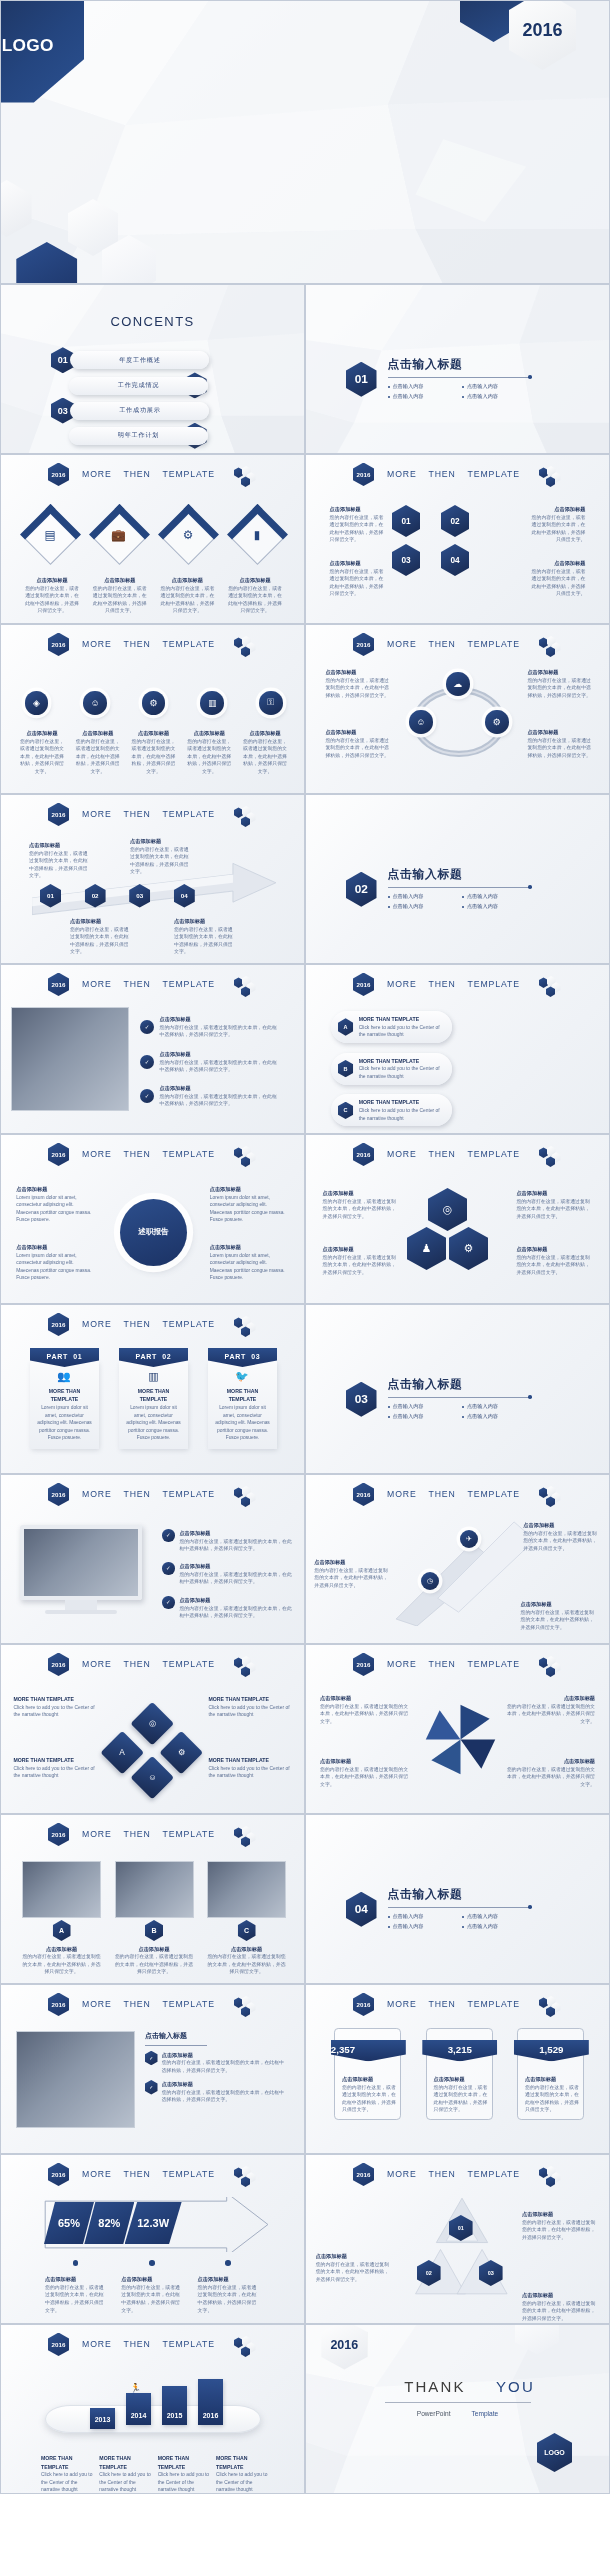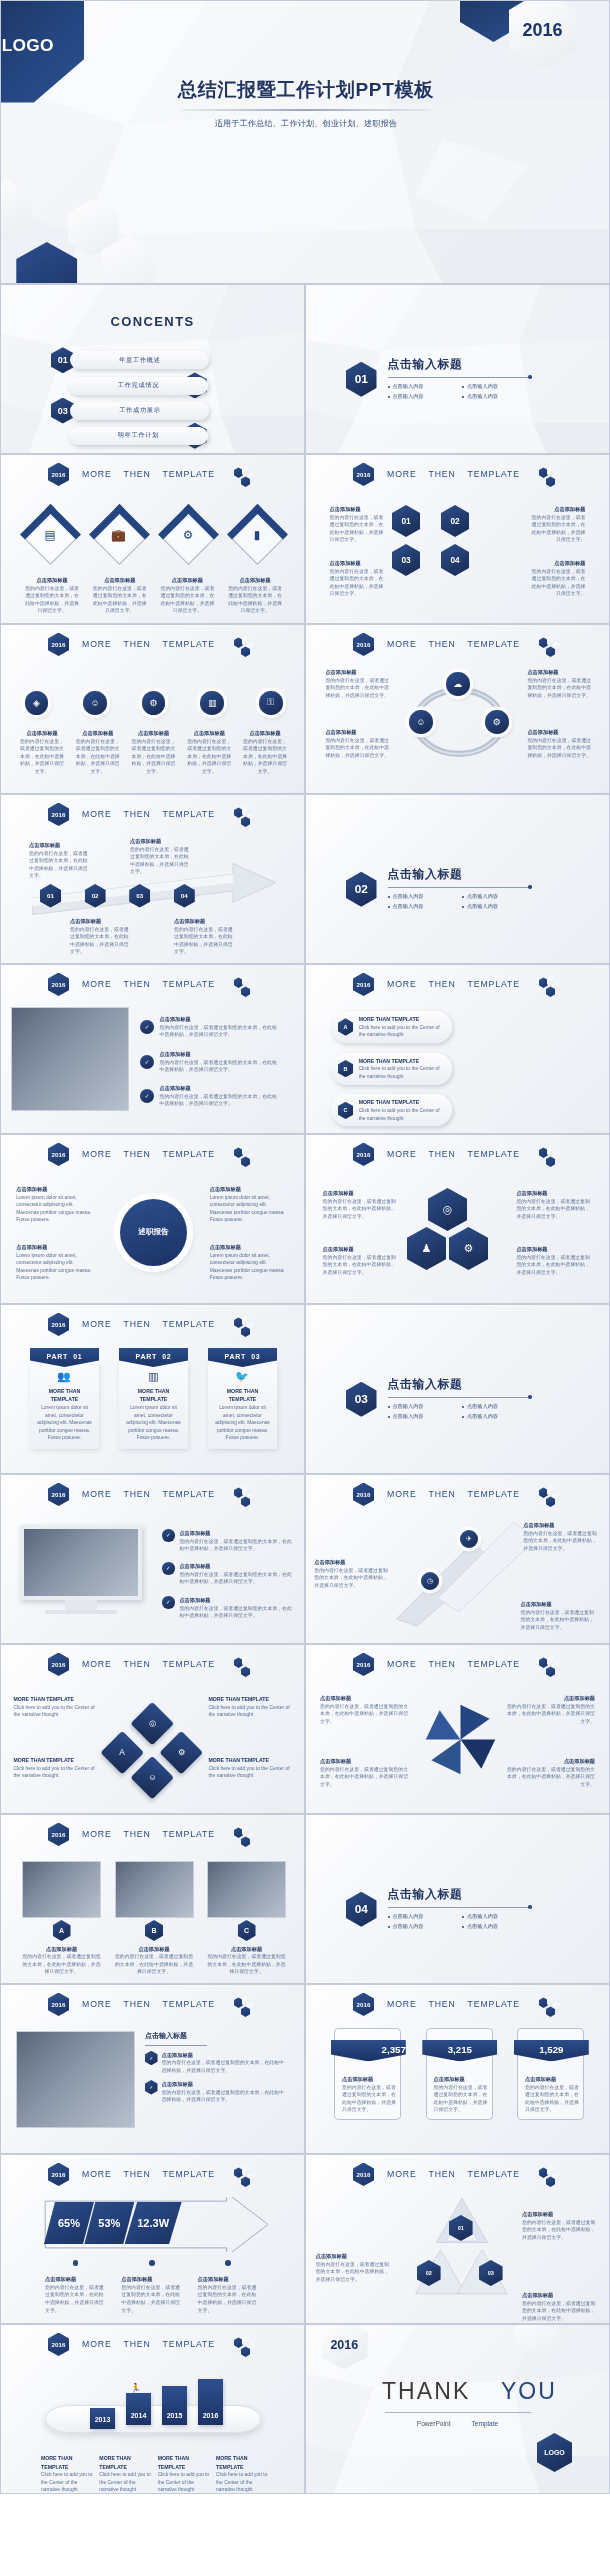--- a/index.html
+++ b/index.html
@@ -88,21 +88,21 @@
   }
   .tb-txt{ margin-left:11px; }
   .tb-txt h3{ font-size:11.8px; color:#21355f; font-weight:bold; letter-spacing:0.7px;}
   .tb-line{ width:142px;height:0.7px;background:#8c9ab4;margin:3.5px 0 4.9px; position:relative;}
   .tb-line:after{content:'';position:absolute;right:-2.1px;top:-1.4px;width:3.5px;height:3.5px;border-radius:50%;background:#2a4b86;}
   .tb-bullets{ display:flex; flex-wrap:wrap; width:149px; }
   .tb-bullets span{ width:50%; font-size:5.2px; color:#3a5party; color:#39507c; margin:1.4px 0; display:flex; align-items:center; }
   .tb-bullets span:before{content:'';width:2.1px;height:2.1px;border-radius:50%;background:#2a4b86;margin-right:2.8px;}
 
   
-  .cc-title{ position:absolute; top:29px; left:0; width:100%; text-align:center; font-size:13px; letter-spacing:1.4px; color:#21355f;font-weight:bold;}
+  .cc-title{ position:absolute; top:29px; left:0; width:100%; text-align:center; font-size:13px; letter-spacing:1.4px; color:#21355f;}
   .cc-list{ position:absolute; top:65px; left:50px; width:208px; }
   .cc-item{ position:relative; height:21px; margin-bottom:4.2px; }
   .cc-bar{
     position:absolute; height:18px; width:139px; top:1.4px;
     background:linear-gradient(180deg,#fdfdfe,#eceff4);
     border-radius:9px; box-shadow:1.4px 2.1px 4.2px rgba(90,100,120,.28);
     display:flex;align-items:center;justify-content:center;
     font-size:6.2px; color:#2b4478; letter-spacing:0.7px;
   }
   .cc-num{
@@ -154,21 +154,21 @@
     color:#fff;font-size:11px;font-weight:bold;
   }
   .yearbar{
     background:linear-gradient(180deg,#2e5090,#1b3264);
     color:#fff;font-size:7px;font-weight:bold;
     display:flex;align-items:flex-end;justify-content:center;padding-bottom:6.2px;
     box-shadow:1.4px 2.1px 4.2px rgba(50,60,85,.3);
     width:25px;
   }
   .thank-wrap{ position:absolute;top:53px;left:0;width:100%;text-align:center;}
-  .thank-wrap .t1{ font-size:23px; letter-spacing:2.1px;margin-left:24px;}
+  .thank-wrap .t1{ font-size:15px; letter-spacing:2.1px;margin-left:24px;}
   .thank-wrap .t1 .a{ color:#3c3c3c;} .thank-wrap .t1 .b{ color:#26467f; margin-left:30.5px;}
   .thank-rule{ width:146px;height:0.7px;background:#a9b2c2;margin:7px auto 0;}
   .thank-sub{ margin-top:7.6px;font-size:6.6px;}
   .thank-sub .p{ color:#4b5564;} .thank-sub .q{ color:#35538c; margin-left:21px;}
   .logo-hex{
     position:absolute;right:37px;bottom:21px;width:35px;height:39px;
     background:linear-gradient(150deg,#2d4f8d,#18294f);
     color:#fff;display:flex;align-items:center;justify-content:center;
     font-size:7px;font-weight:bold;box-shadow:2.1px 2.8px 6.2px rgba(50,60,85,.4);
   }
@@ -207,25 +207,20 @@
 
     <div class="hero-logo">
       <span>LOGO</span>
     </div>
 
     <div class="hero-2016 hex-shape"></div>
     <div class="hero-2016b hex-shape">
       <span>2016</span>
     </div>
 
-    <div class="hero-title-wrap">
-      <div class="hero-title">总结汇报暨工作计划PPT模板</div>
-      <div class="hero-rule"></div>
-      <div class="hero-sub">适用于工作总结、工作计划、创业计划、述职报告</div>
-    </div>
   </div>
 
   <div class="row">
 
     <div class="slide">
       <svg class="poly" viewBox="0 0 440 245" preserveAspectRatio="none">
         <polygon points="0,0 150,0 90,90 0,70" fill="#fafbfc"></polygon>
         <polygon points="150,0 330,0 300,80 90,90" fill="#f4f6f9"></polygon>
         <polygon points="330,0 440,0 440,70 300,80" fill="#eef1f5"></polygon>
         <polygon points="0,70 90,90 60,190 0,170" fill="#f2f4f8"></polygon>
@@ -894,21 +889,21 @@
         </div>
         <div class="sh-dots">
           <i class="d-blue hex-shape" style="left:0;top:1.4px;"></i>
             <i class="d-white hex-shape" style="left:7.6px;top:0;"></i>
           <i class="d-white hex-shape" style="left:12.5px;top:6.2px;"></i>
             <i class="d-blue hex-shape" style="left:7px;top:10.4px;"></i>
         </div>
       </div>
       <div style="position:absolute;top:43px;left:28px;width:250px;display:flex;justify-content:space-between;">
         <div style="position:relative;width:67px;height:92px;border:0.7px solid #b9c2d1;border-radius:4.2px;background:rgba(255,255,255,.5);">
-          <div style="position:absolute;top:11px;left:-4.2px;width:75px;background:linear-gradient(180deg,#2b4d8a,#1c3365);color:#fff;font-size:9.7px;font-weight:bold;text-align:right;padding:4.2px 0 6.2px;clip-path:polygon(0 0,100% 0,100% 68%,50% 100%,0 68%);box-shadow:1.4px 2.1px 4.2px rgba(50,60,85,.28);">
+          <div style="position:absolute;top:11px;left:-4.2px;width:75px;background:linear-gradient(180deg,#2b4d8a,#1c3365);color:#fff;font-size:9.7px;font-weight:bold;text-align:left;padding:4.2px 0 6.2px;clip-path:polygon(0 0,100% 0,100% 68%,50% 100%,0 68%);box-shadow:1.4px 2.1px 4.2px rgba(50,60,85,.28);">
             <span>2,357</span>
           </div>
           <div class="ph" style="position:absolute;top:46px;left:7px;width:54px;"><b>点击添加标题</b><div>您的内容打在这里，或者通过复制您的文本后，在此框中选择粘贴，并选择只保留文字。</div></div>
         </div>
         <div style="position:relative;width:67px;height:92px;border:0.7px solid #b9c2d1;border-radius:4.2px;background:rgba(255,255,255,.5);">
           <div style="position:absolute;top:11px;left:-4.2px;width:75px;background:linear-gradient(180deg,#2b4d8a,#1c3365);color:#fff;font-size:9.7px;font-weight:bold;text-align:center;padding:4.2px 0 6.2px;clip-path:polygon(0 0,100% 0,100% 68%,50% 100%,0 68%);box-shadow:1.4px 2.1px 4.2px rgba(50,60,85,.28);">
             <span>3,215</span>
           </div>
           <div class="ph" style="position:absolute;top:46px;left:7px;width:54px;"><b>点击添加标题</b><div>您的内容打在这里，或者通过复制您的文本后，在此框中选择粘贴，并选择只保留文字。</div></div>
         </div>
@@ -936,21 +931,21 @@
             <i class="d-white hex-shape" style="left:7.6px;top:0;"></i>
           <i class="d-white hex-shape" style="left:12.5px;top:6.2px;"></i>
             <i class="d-blue hex-shape" style="left:7px;top:10.4px;"></i>
         </div>
       </div>
       <svg style="position:absolute;top:42px;left:39px;" width="229" height="55" viewBox="0 0 330 80">
         <polygon points="6,6 270,6 270,-6 330,40 270,86 270,74 6,74" fill="none" stroke="#9fabc0" stroke-width="1.4"></polygon>
       </svg>
       <div style="position:absolute;top:47px;left:43px;display:flex;">
         <div class="pcthex">65%</div>
-        <div class="pcthex" style="margin-left:-9.7px;">53%</div>
+        <div class="pcthex" style="margin-left:-9.7px;">82%</div>
         <div class="pcthex" style="margin-left:-9.7px;width:57px;">12.3W</div>
       </div>
       <div style="position:absolute;top:105px;left:44px;width:222px;display:flex;gap:15.3px;">
         <div style="width:61px;">
           <div style="width:5.5px;height:5.5px;border-radius:50%;background:#24457f;margin:0 auto 9.7px;"></div>
           <div class="ph"><b>点击添加标题</b><div>您的内容打在这里，或者通过复制您的文本后，在此框中选择粘贴，并选择只保留文字。</div></div>
         </div>
         <div style="width:61px;">
           <div style="width:5.5px;height:5.5px;border-radius:50%;background:#24457f;margin:0 auto 9.7px;"></div>
           <div class="ph"><b>点击添加标题</b><div>您的内容打在这里，或者通过复制您的文本后，在此框中选择粘贴，并选择只保留文字。</div></div>

